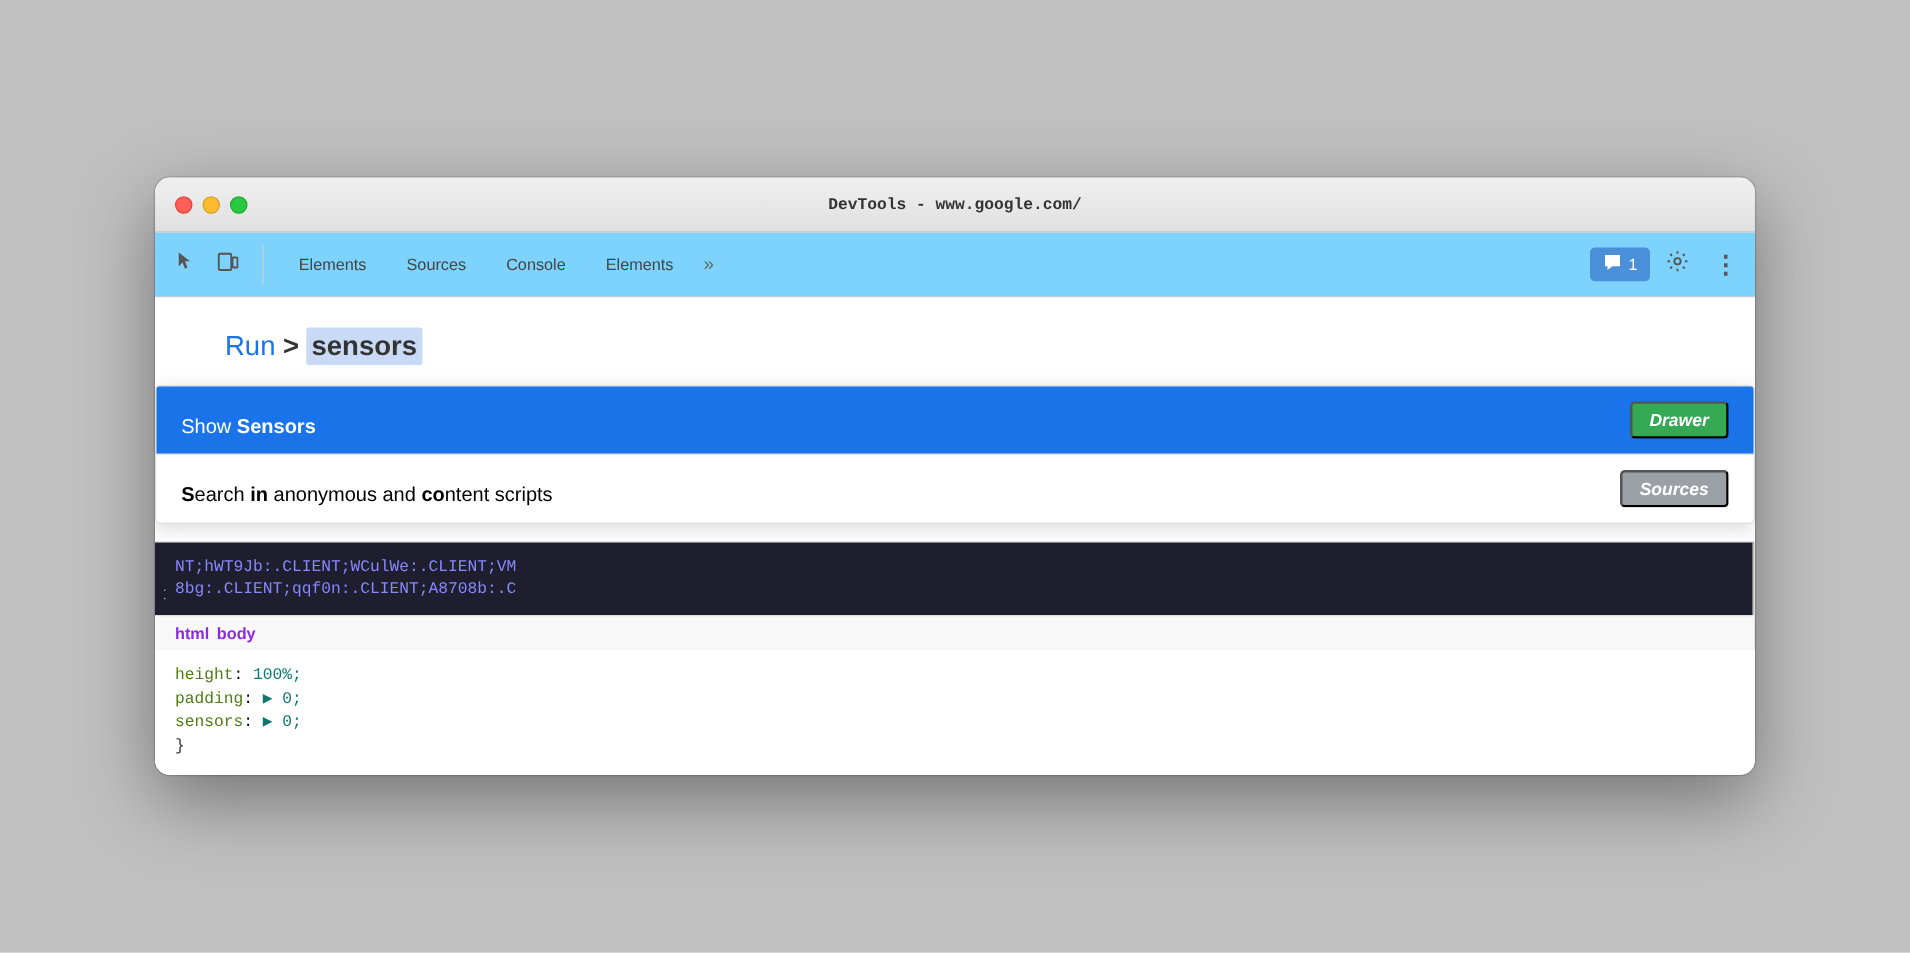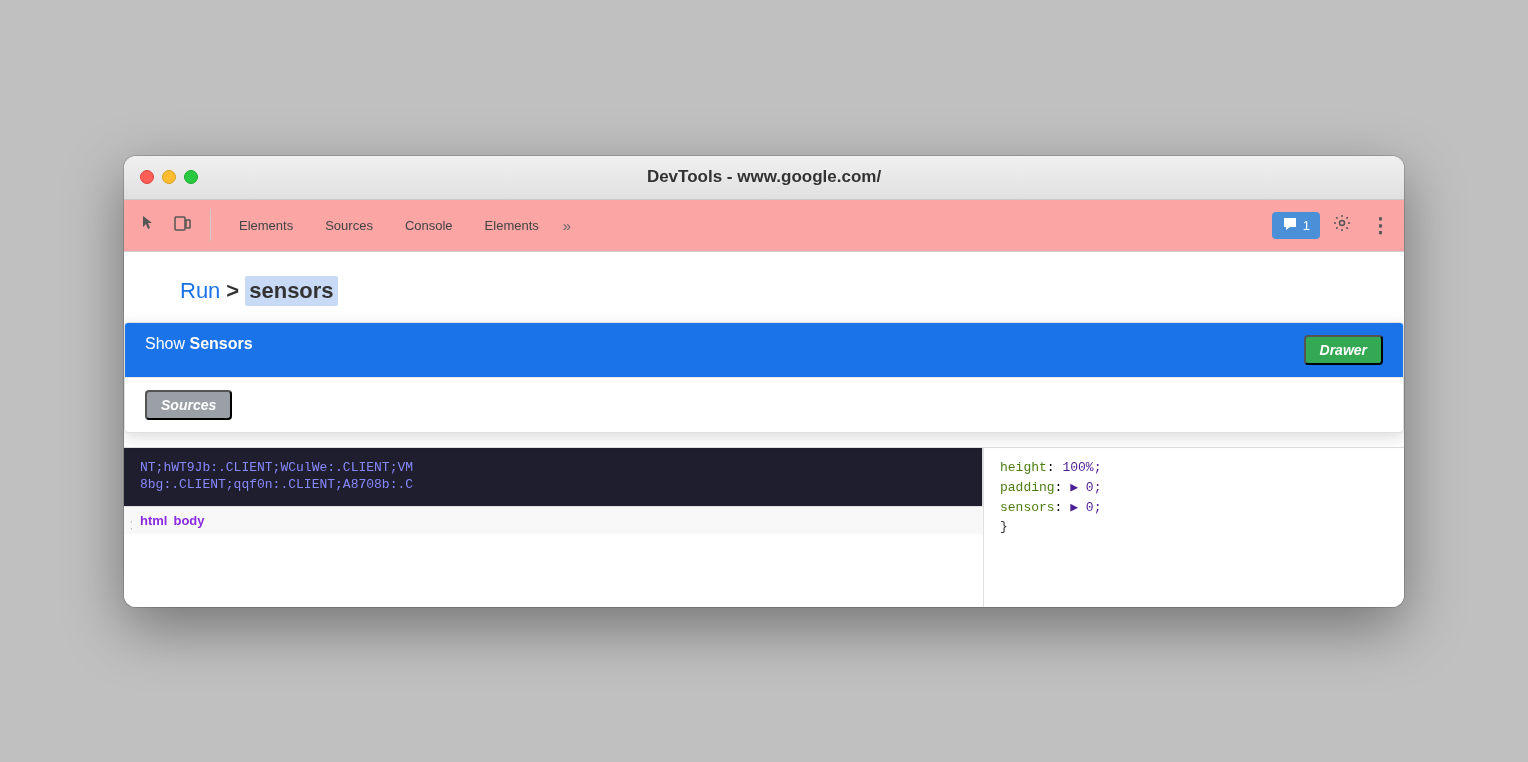--- a/index.html
+++ b/index.html
@@ -41,28 +41,29 @@
       height: 14px;
       border-radius: 50%;
     }
     .tl-close { background: #ff5f57; border: 1px solid #e0443e; }
     .tl-minimize { background: #febc2e; border: 1px solid #d6a022; }
     .tl-maximize { background: #28c840; border: 1px solid #1aab29; }
     .title-text {
       position: absolute;
       left: 50%;
       transform: translateX(-50%);
-      font-size: 17px;
+      font-size: 13px;
       font-weight: 600;
       color: #333;
+      font-family: Liberation Mono, monospace;
     }
 
     
     .devtools-toolbar {
-      background: #fca5a5;
+      background: #7dd3fc;
       border-bottom: 1px solid #d0d0d0;
       display: flex;
       align-items: center;
       padding: 0 8px;
       height: 52px;
       gap: 4px;
     }
     .toolbar-icons {
       display: flex;
       align-items: center;
@@ -182,21 +183,21 @@
       right: 0;
       background: white;
       border: 1px solid #e0e0e0;
       border-radius: 4px;
       box-shadow: 0 4px 16px rgba(0,0,0,0.15);
       z-index: 100;
       overflow: hidden;
     }
     .result-item {
       display: flex;
-      align-items: flex-start;
+      align-items: flex-end;
       padding: 12px 20px;
       font-size: 16px;
       cursor: pointer;
     }
     .result-item.active {
       background: #1a73e8;
       color: white;
     }
     .result-item .result-label {
       flex: 1;
@@ -230,20 +231,21 @@
     .result-separator {
       height: 1px;
       background: #e8e8e8;
     }
 
     
     .code-panel {
       display: flex;
       min-height: 160px;
       border-top: 1px solid #ddd;
+      flex-direction: column;
     }
     .code-left {
       flex: 1;
       background: #1e1e2e;
       padding: 12px 16px;
       font-family: 'Courier New', Courier, monospace;
       font-size: 13px;
       color: #8888ff;
       overflow: hidden;
       border-right: 1px solid #ddd;
@@ -254,21 +256,21 @@
       overflow: hidden;
     }
     .code-right {
       width: 400px;
       background: white;
       padding: 12px 16px;
       font-family: 'Courier New', Courier, monospace;
       font-size: 13px;
     }
     .css-prop { color: #4d7c0f; }
-    .css-val { color: #4c1d95; }
+    .css-val { color: #0f766e; }
     .css-brace { color: #333; }
     .css-line { margin-bottom: 4px; }
 
     
     .breadcrumb-bar {
       background: #f8f8f8;
       border-top: 1px solid #e0e0e0;
       padding: 6px 16px;
       display: flex;
       gap: 6px;
@@ -366,20 +368,23 @@
 
       <div class="result-item active">
         <span class="result-label">
           <span>Show </span><span class="highlight">Sensors</span>
         </span>
         <button class="result-badge green">Drawer</button>
       </div>
       <div class="result-separator"></div>
 
       <div class="result-item">
+        <span class="result-label">
+          <span class="highlight">S</span><span>earch </span><span class="highlight">in</span><span> anonymous</span><span> and </span><span class="highlight">co</span><span>ntent scripts</span>
+        </span>
         <button class="result-badge gray">Sources</button>
       </div>
     </div>
 
     <div class="code-panel" style="margin-top: 120px;">
       <div class="left-panel">
         <div style="position:absolute; left: 2px; top: 50%; transform: translateY(-50%); color: #aaa; font-size: 11px; writing-mode: vertical-rl; letter-spacing: 3px;">··</div>
         <div class="code-left">
           <div class="code-line">NT;hWT9Jb:.CLIENT;WCulWe:.CLIENT;VM</div>
           <div class="code-line">8bg:.CLIENT;qqf0n:.CLIENT;A8708b:.C</div>

